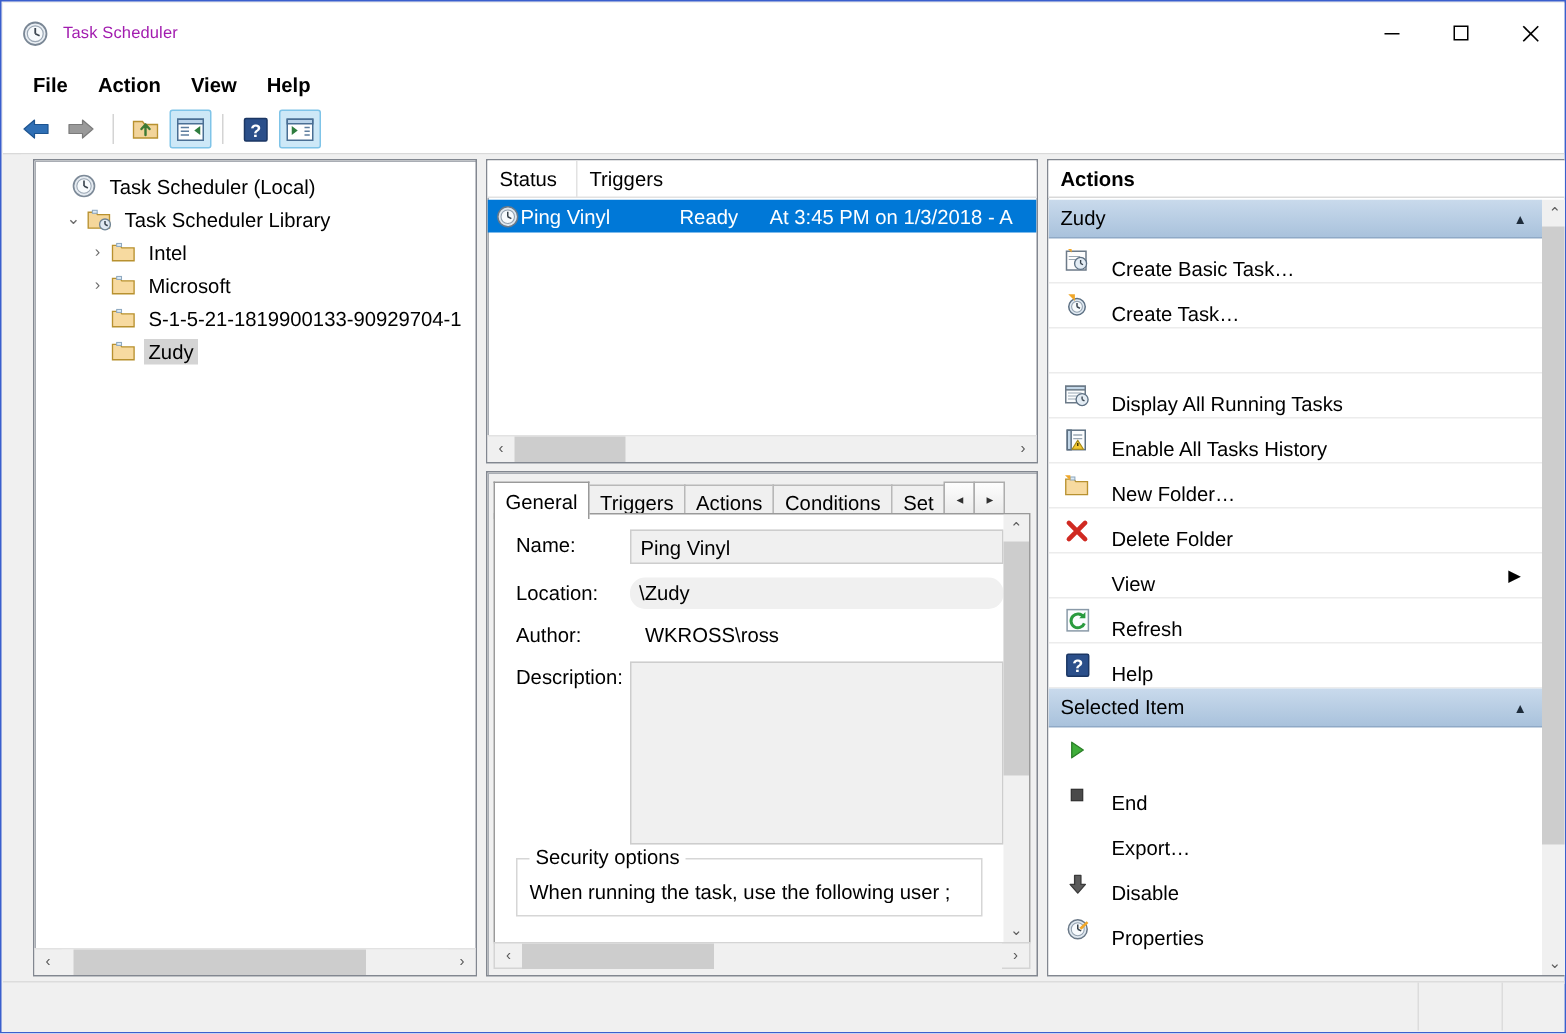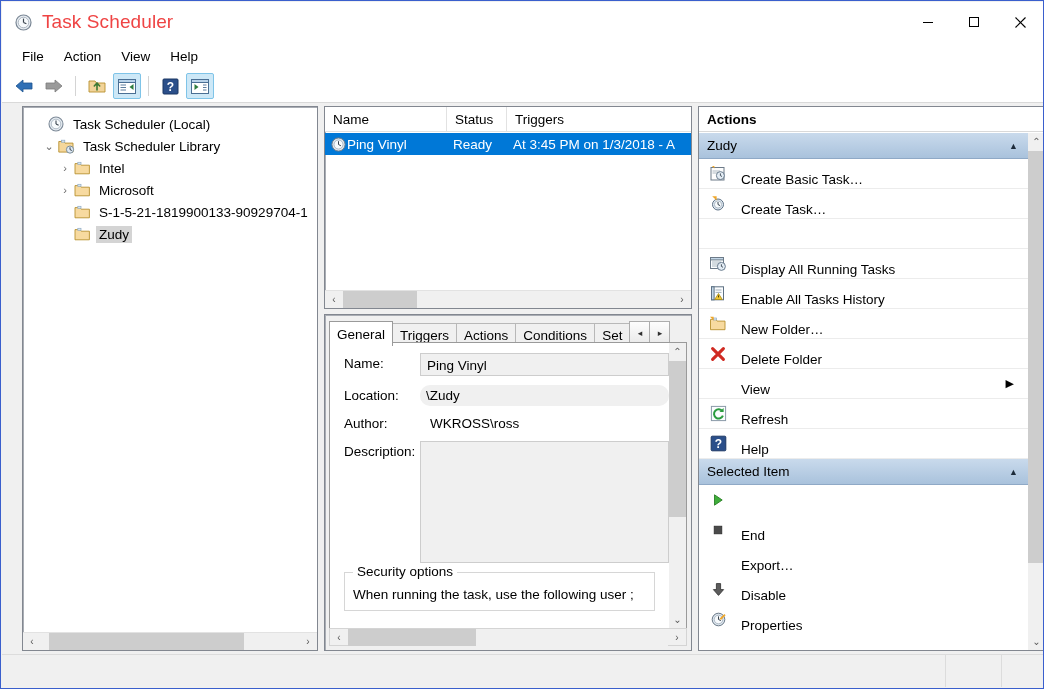--- a/index.html
+++ b/index.html
@@ -27,41 +27,42 @@
     width: 1041px; height: 40px;
     background: #ffffff;
     display: flex; align-items: center;
   }
   .title-icon {
     margin-left: 12px; width: 18px; height: 18px;
     display: flex; align-items: center; justify-content: center;
   }
   .title-text {
     margin-left: 10px;
-    font-size: 19px;
-    color: #ef4444;
+    font-size: 11px;
+    color: #a21caf;
     letter-spacing: .1px;
   }
   .win-buttons {
     margin-left: auto; display: flex; height: 40px;
   }
   .win-btn {
     width: 46px; height: 40px;
     display: flex; align-items: center; justify-content: center;
     font-size: 13px; color: #000;
   }
   .win-btn svg { display: block; }
 
   
   .menubar {
     position: absolute; left: 1px; top: 41px;
     width: 1041px; height: 28px;
     background: #ffffff;
     display: flex; align-items: center;
     padding-left: 10px;
+    font-weight: bold;
   }
   .menu-item {
     padding: 2px 10px;
     font-size: 13.5px;
     color: #000;
   }
 
   
   .toolbar {
     position: absolute; left: 1px; top: 69px;
@@ -509,21 +510,20 @@
           <div class="hs-thumb" style="left:8px;width:195px;"></div>
         </div>
         <div class="hs-arrow">›</div>
       </div>
     </div>
 
     <div class="center-col">
 
       <div class="list-pane">
         <div class="list-head">
-          <div class="lh-cell lh-name">Name</div>
           <div class="lh-cell lh-status">Status</div>
           <div class="lh-cell lh-trig">Triggers</div>
         </div>
         <div class="list-rows">
           <div class="list-row selected">
             <span class="lr-icon">
               <svg width="15" height="15" viewBox="0 0 15 15">
                 <circle cx="7.5" cy="7.5" r="6.6" fill="#dfe7ee" stroke="#6b7a89" stroke-width="1"></circle>
                 <circle cx="7.5" cy="7.5" r="4.5" fill="#f6fafd" stroke="#93a1af" stroke-width="0.7"></circle>
                 <line x1="7.5" y1="7.5" x2="7.5" y2="4.2" stroke="#36424d" stroke-width="1"></line>

